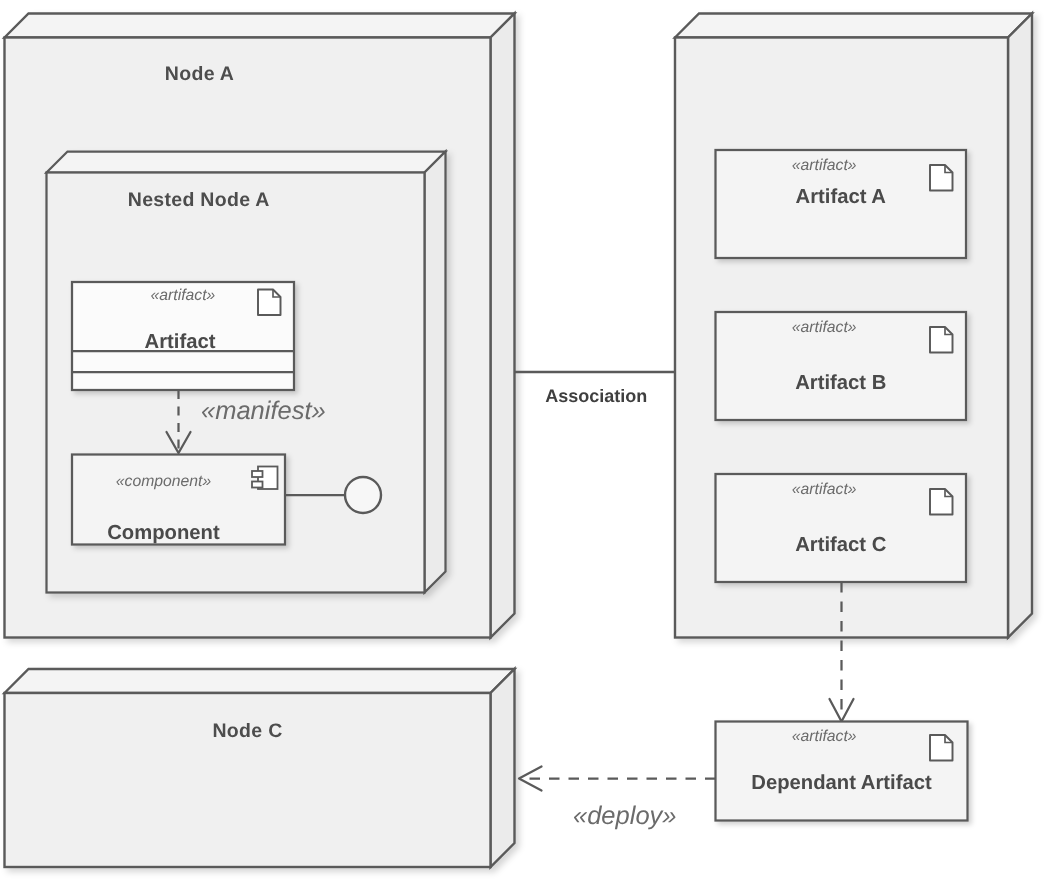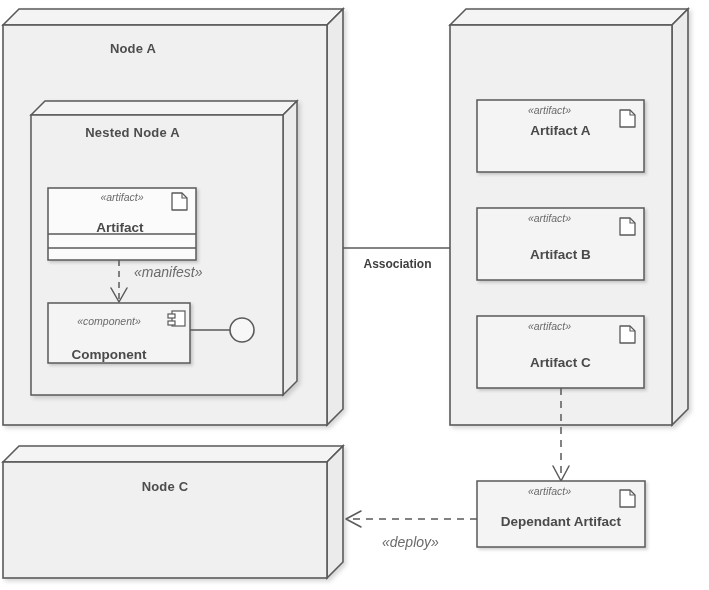--- a/index.html
+++ b/index.html
@@ -40,21 +40,21 @@
     font-size: 10.5px;
     font-style: italic;
     color: #6b6b6b;
   }
   .elem-name {
     font-size: 13.5px;
     font-weight: bold;
     color: #4a4a4a;
   }
   .edge-label {
-    font-size: 14px;
+    font-size: 17px;
     font-style: italic;
     color: #6b6b6b;
   }
   .assoc-label {
     font-size: 12px;
     font-weight: bold;
     color: #3f3f3f;
   }
 </style>
 </head>

